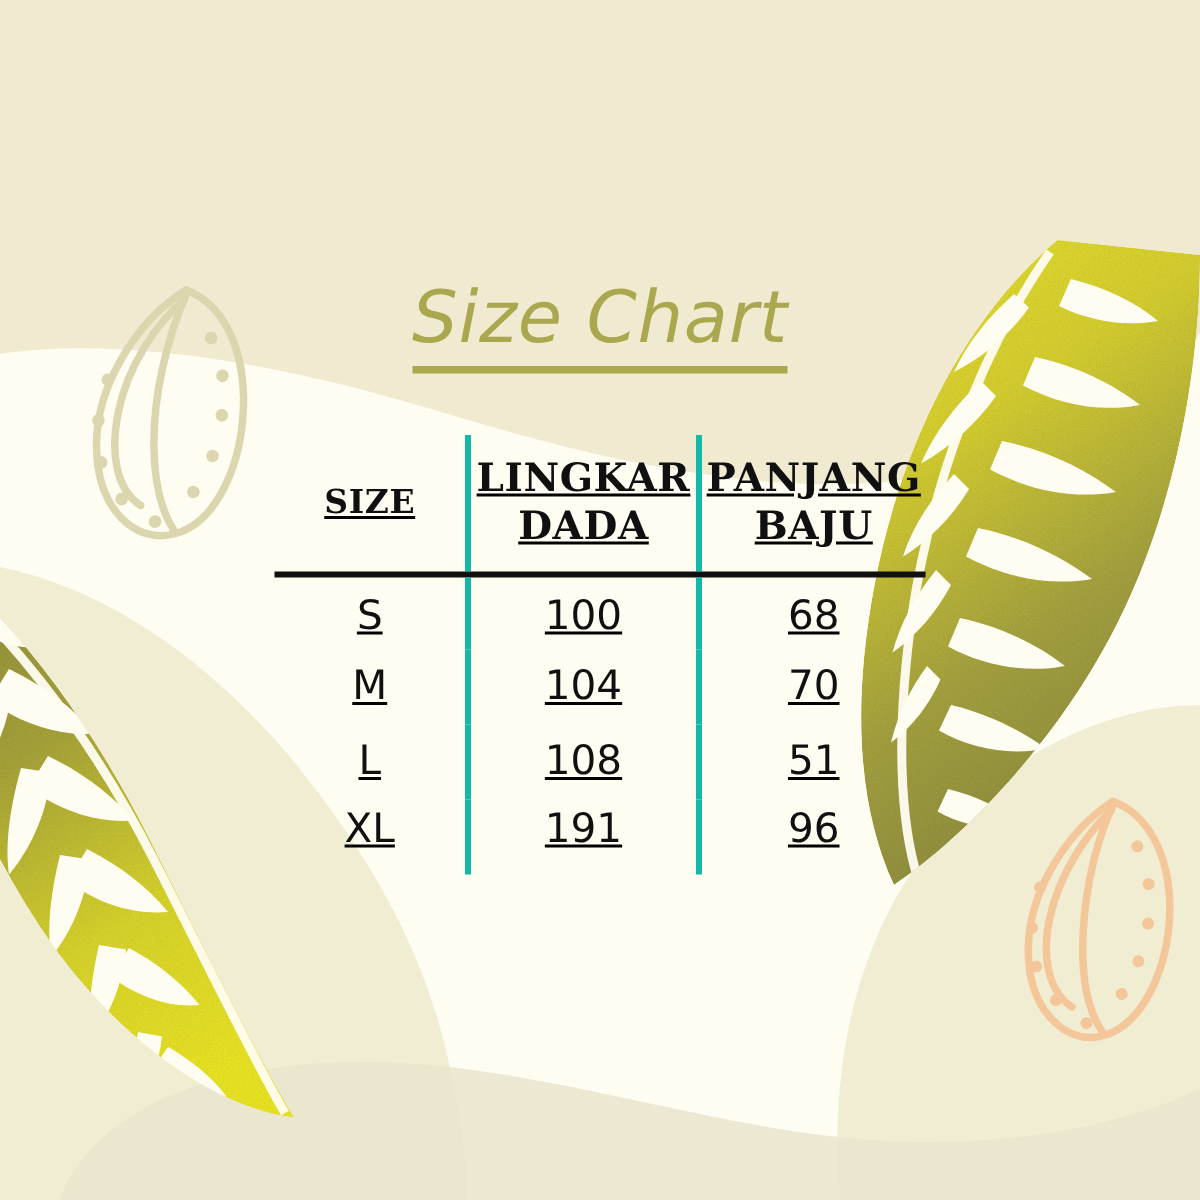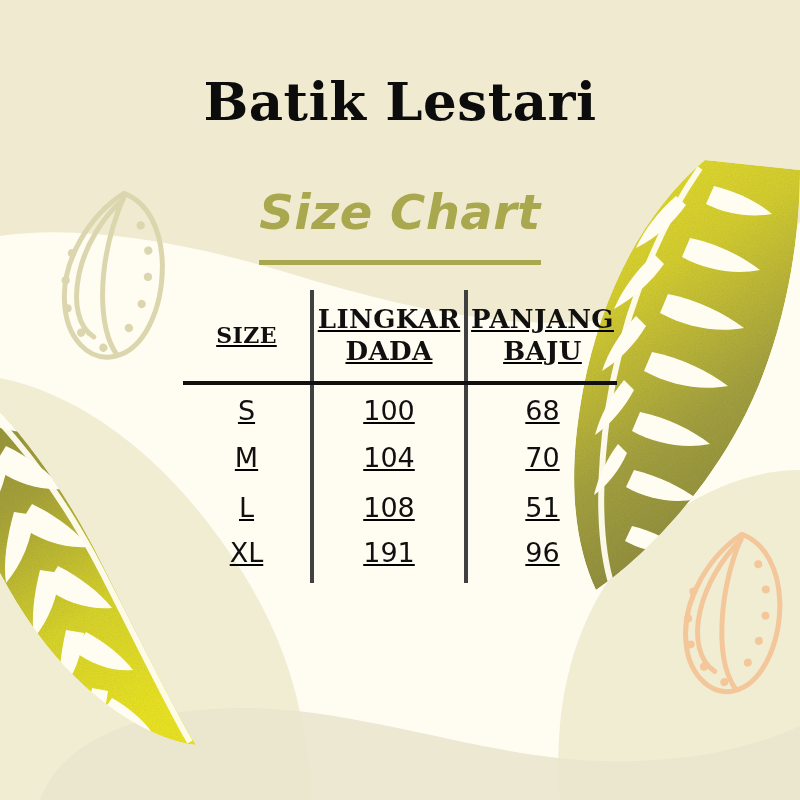--- a/index.html
+++ b/index.html
@@ -45,26 +45,26 @@
 
   .subtitle-wrap {
     position:absolute;
     top:186px; left:0; width:800px;
     text-align:center;
   }
   .subtitle {
     display:inline-block;
     font-family:"DejaVu Sans", "Liberation Sans", sans-serif;
     font-style:italic;
-    font-weight:700;
+    font-weight:400;
     font-size:48px;
     line-height:1.1;
     letter-spacing:0.5px;
     color:#A9A84E;
-    padding-bottom:21px;
+    padding-bottom:5px;
     border-bottom:5px solid #A9A84E;
   }
 
   
   #sizechart {
     position:absolute;
     left:183px;
     top:290px;
     width:434px;
   }
@@ -94,21 +94,21 @@
     font-weight:700;
     font-size:26px;
     line-height:1.22;
     letter-spacing:0.4px;
     border-bottom:4px solid #101010;
   }
   table.chart thead th.col-size { font-size:22px; }
 
   
   table.chart th.vdiv,
-  table.chart td.vdiv { border-left:4px solid #404040; }
+  table.chart td.vdiv { border-left:4px solid #14b8a6; }
 
   
   table.chart tbody td {
     height:50px;
     font-family:"DejaVu Sans", "Liberation Sans", sans-serif;
     font-weight:400;
     font-size:27px;
     line-height:1.1;
   }
   table.chart tbody tr:first-child td { padding-top:4px; }
@@ -268,21 +268,20 @@
         <circle cx="5" cy="80" r="4"></circle>
         <circle cx="4" cy="106" r="4"></circle>
         <circle cx="14" cy="130" r="4"></circle>
         <circle cx="32" cy="148" r="4"></circle>
       </g>
     </g>
   </svg>
 
   <div id="content">
 
-    <div class="brand-title">Batik Lestari</div>
 
     <div class="subtitle-wrap">
       <span class="subtitle">Size Chart</span>
     </div>
 
     <div id="sizechart">
       <table class="chart">
         <colgroup>
           <col class="c-size">
             <col class="c-mid">

